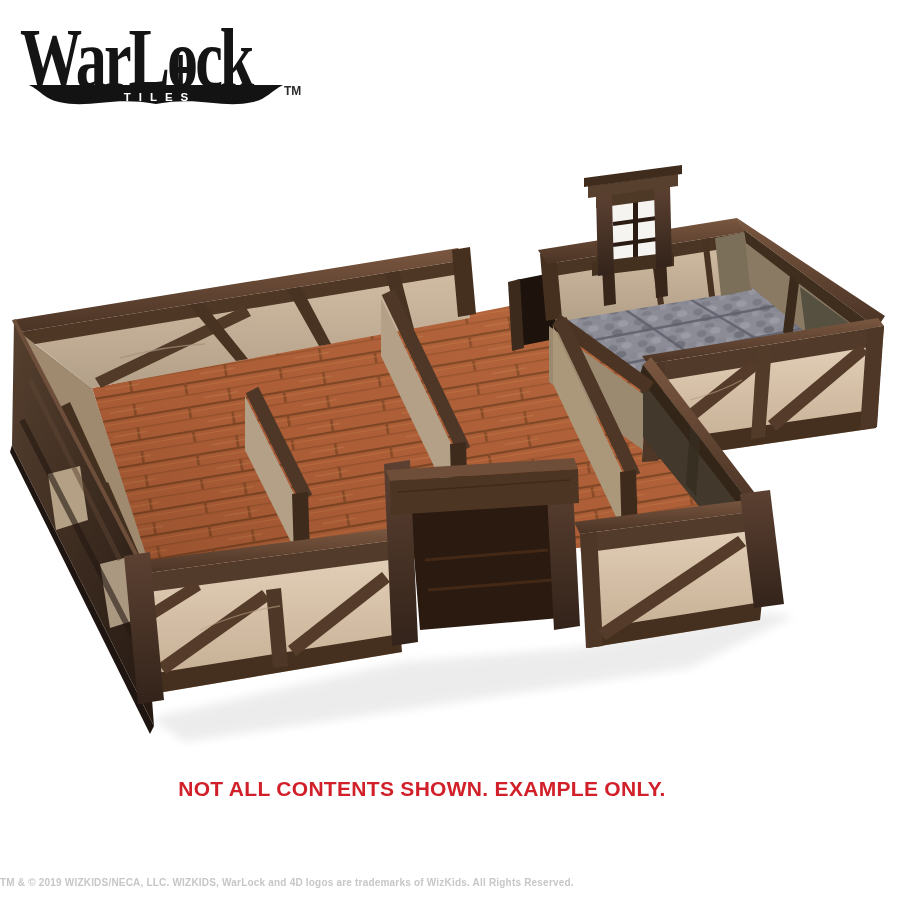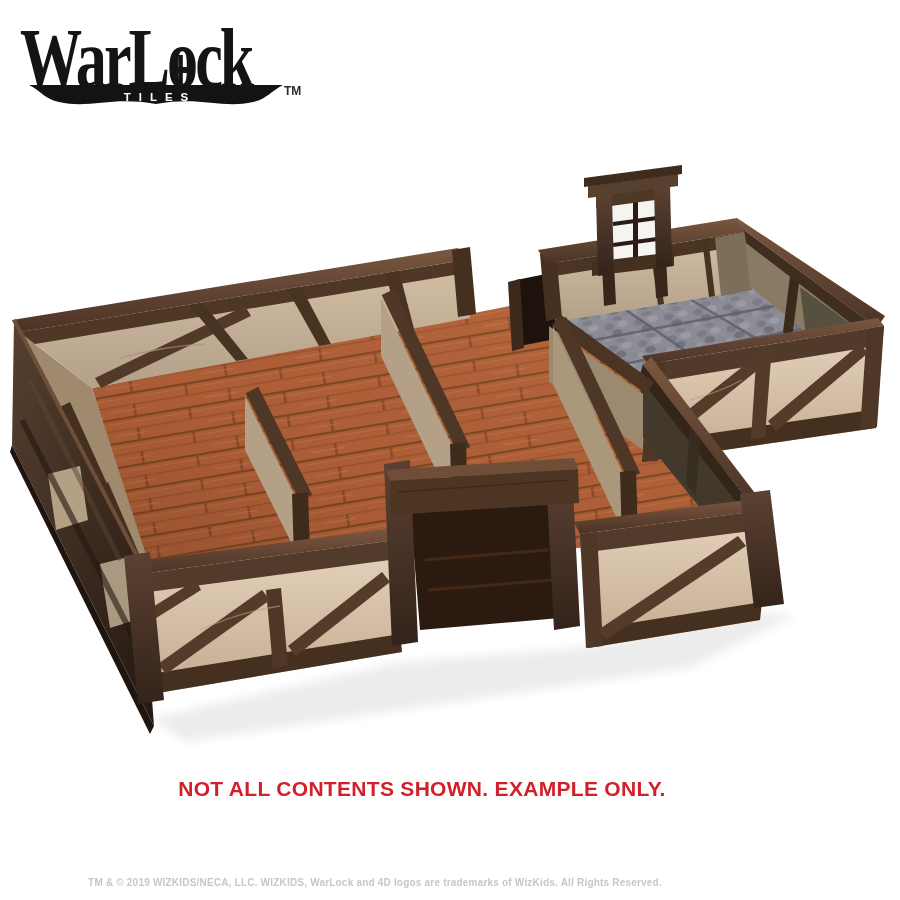--- a/index.html
+++ b/index.html
@@ -15,21 +15,21 @@
   .o-cross{position:absolute;left:47%;top:53px;width:0;height:0;}
   .o-cross::before{content:"";position:absolute;left:-3px;top:-15px;width:6px;height:30px;background:#141414;}
   .o-cross::after{content:"";position:absolute;left:-12px;top:-3px;width:24px;height:6px;background:#141414;}
   .logo-banner{position:absolute;left:8px;top:74px;}
   .banner-text{fill:#ffffff;font-family:"Liberation Sans",sans-serif;font-weight:700;
                font-size:11.5px;letter-spacing:8px;}
   .logo-tm{position:absolute;left:264px;top:74px;font-size:12px;font-weight:700;color:#2b2b2b;}
   
   .disclaimer{position:absolute;left:0;top:777px;width:844px;text-align:center;
               font-weight:700;font-size:21px;letter-spacing:.3px;color:#d2202a;}
-  .legal{position:absolute;left:0;top:877px;width:750px;text-align:center;
+  .legal{position:absolute;left:0;top:877px;width:750px;
          font-weight:700;font-size:10px;letter-spacing:.2px;color:#c7c7c7;}
 </style>
 </head>
 <body>
 
 <div class="page">
 
   <svg class="scene" width="900" height="900" viewBox="0 0 900 900">
     <defs>
       <linearGradient id="gBeamTop" x1="0" y1="0" x2="0" y2="1">

